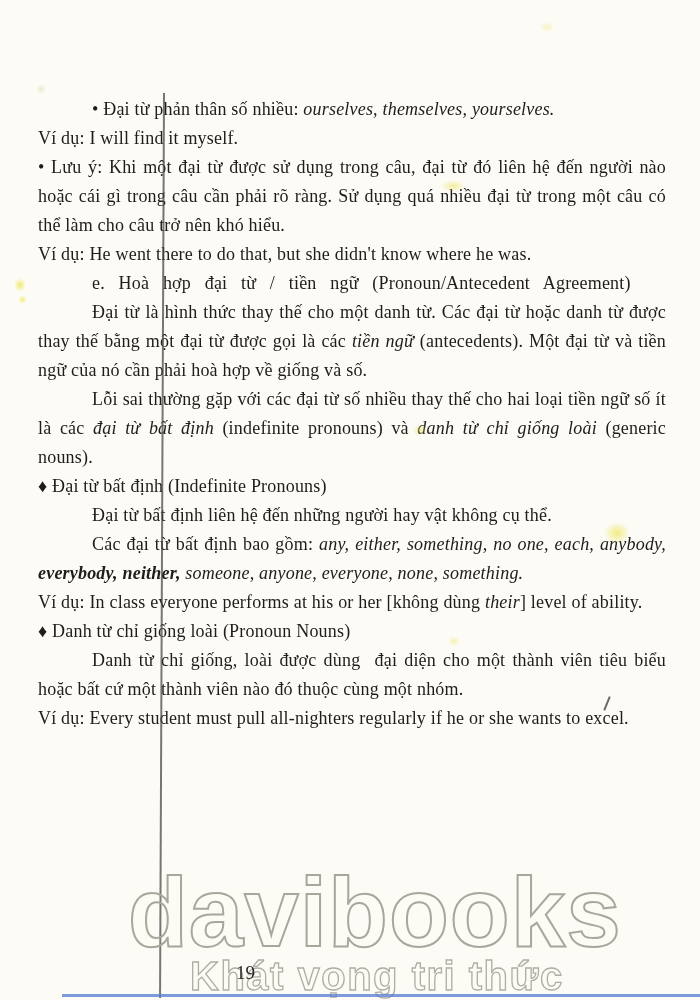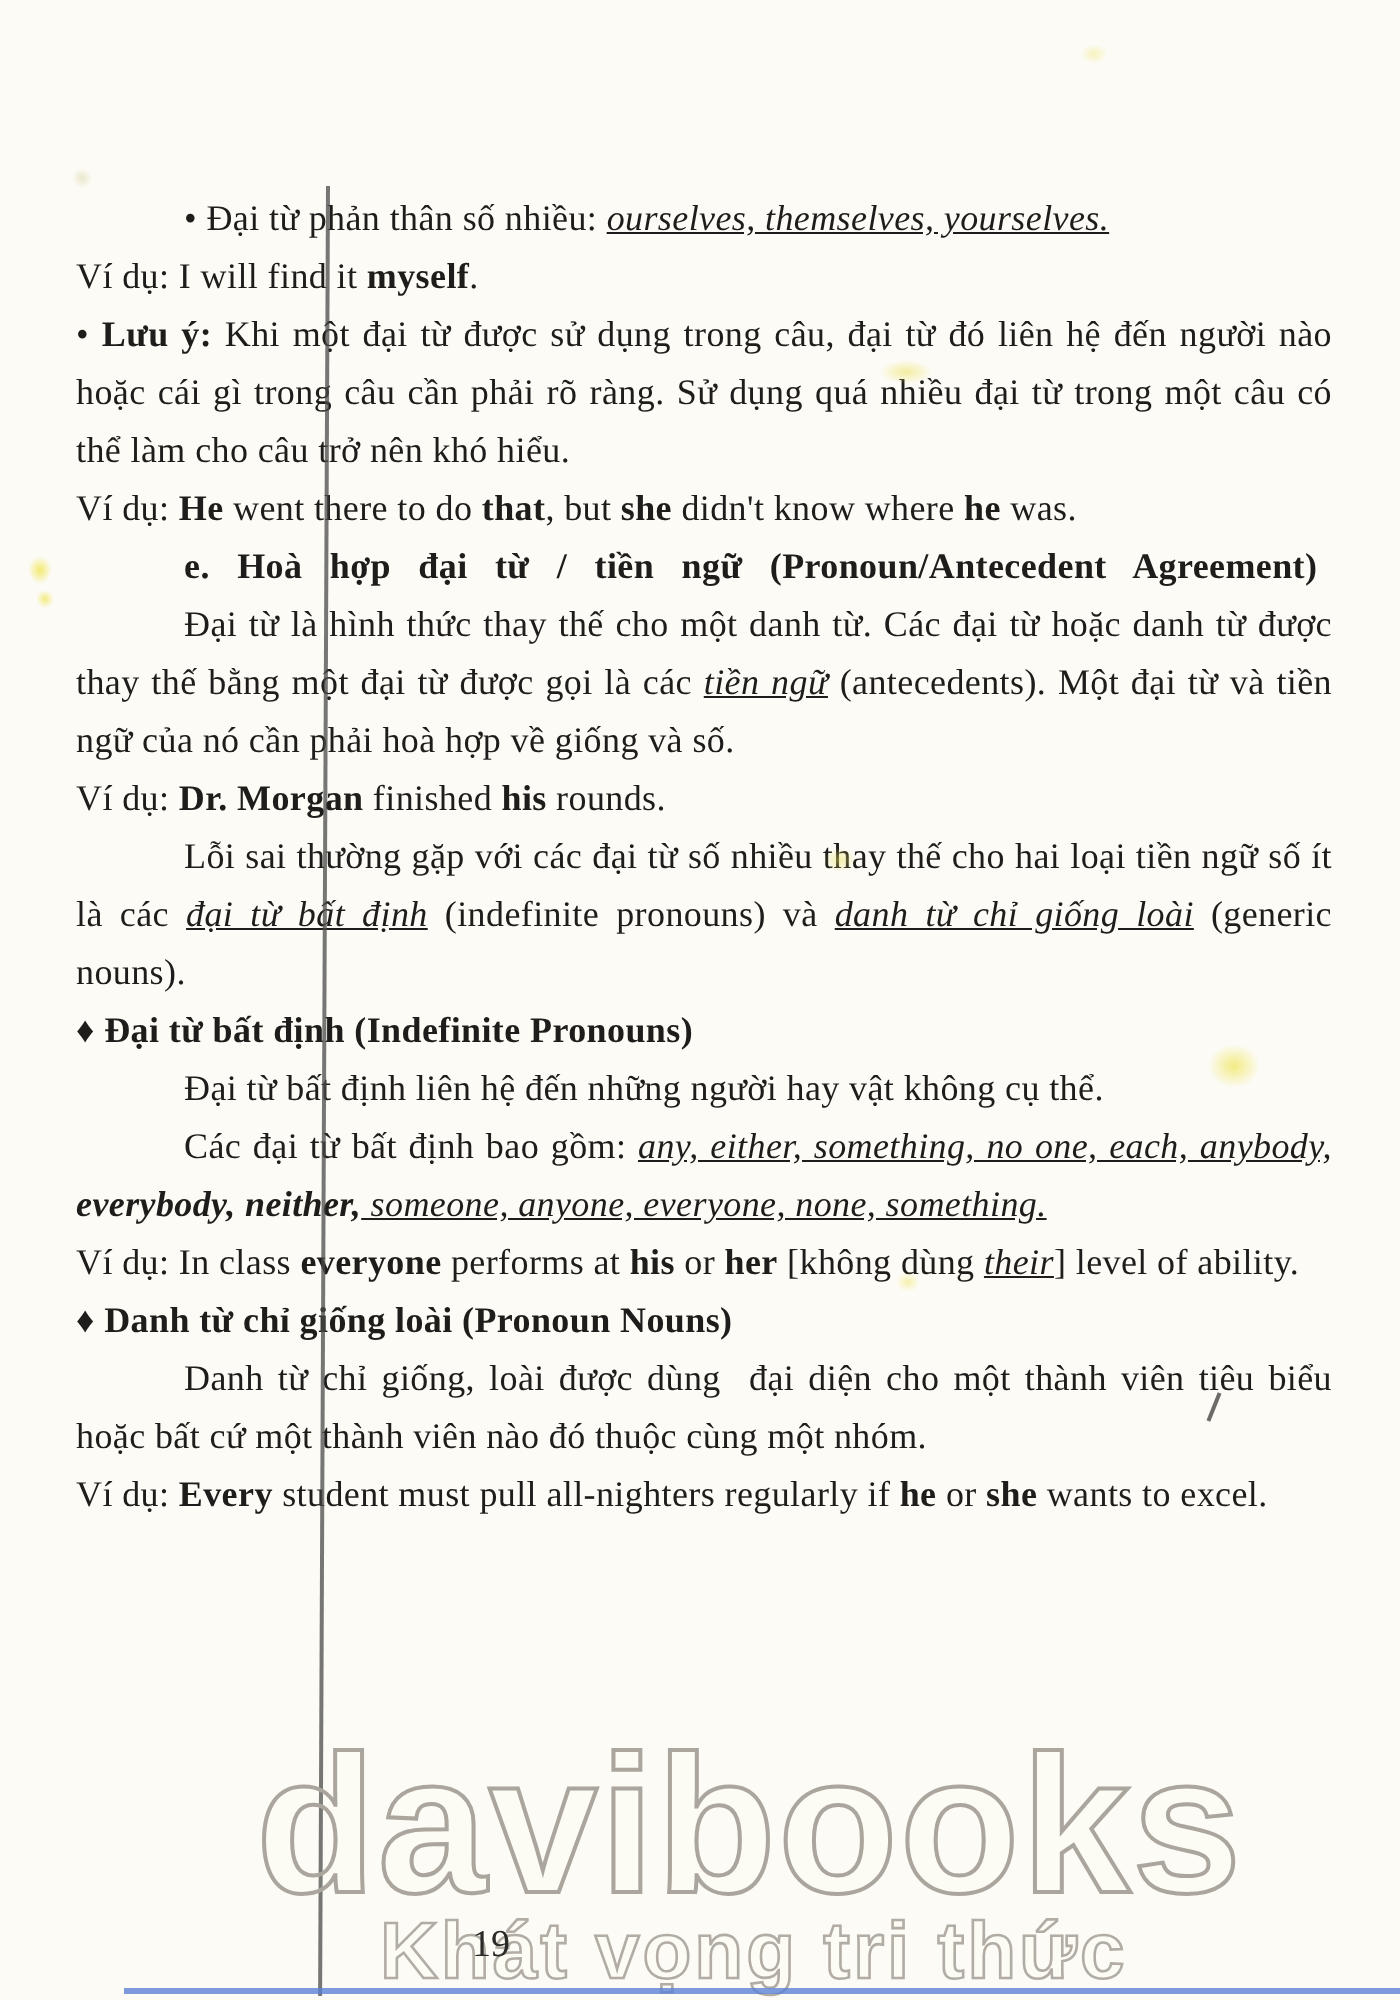--- a/index.html
+++ b/index.html
@@ -15,22 +15,22 @@
     position:absolute;
     left:38px;top:95px;width:628px;
     font-size:18px;
     line-height:29px;
     text-align:justify;
     letter-spacing:0.2px;
   }
   .para{margin:0;}
   .indent{text-indent:54px;}
   .heading{font-weight:bold;word-spacing:9px;}
-  .seg-b{font-weight:bold;}
-  .seg-i{font-style:italic;text-decoration:underline;}
+  .seg-b{font-weight:normal;}
+  .seg-i{font-style:italic;}
   .seg-bi{font-weight:bold;font-style:italic;}
 
   
   .crease{
     position:absolute;
     left:163px;top:93px;
     width:1.5px;height:905px;
     background:#4a4a48;
     opacity:.75;
     transform:rotate(0.25deg);
@@ -102,21 +102,20 @@
 
 <div class="page">
 
   <div class="text-block">
     <p class="para indent"><span>• Đại từ phản thân số nhiều: </span><span class="seg-i">ourselves, themselves, yourselves.</span></p>
     <p class="para"><span>Ví dụ: I will find it </span><span class="seg-b">myself</span><span>.</span></p>
     <p class="para"><span>• </span><span class="seg-b">Lưu ý:</span><span> Khi một đại từ được sử dụng trong câu, đại từ đó liên hệ đến người nào hoặc cái gì trong câu cần phải rõ ràng. Sử dụng quá nhiều đại từ trong một câu có thể làm cho câu trở nên khó hiểu.</span></p>
     <p class="para"><span>Ví dụ: </span><span class="seg-b">He</span><span> went there to do </span><span class="seg-b">that</span><span>, but </span><span class="seg-b">she</span><span> didn't know where </span><span class="seg-b">he</span><span> was.</span></p>
     <p class="para heading indent"><span class="seg-b">e. Hoà hợp đại từ / tiền ngữ (Pronoun/Antecedent Agreement)</span></p>
     <p class="para indent"><span>Đại từ là hình thức thay thế cho một danh từ. Các đại từ hoặc danh từ được thay thế bằng một đại từ được gọi là các </span><span class="seg-i">tiền ngữ</span><span> (antecedents). Một đại từ và tiền ngữ của nó cần phải hoà hợp về giống và số.</span></p>
-    <p class="para"><span>Ví dụ: </span><span class="seg-b">Dr. Morgan</span><span> finished </span><span class="seg-b">his</span><span> rounds.</span></p>
     <p class="para indent"><span>Lỗi sai thường gặp với các đại từ số nhiều thay thế cho hai loại tiền ngữ số ít là các </span><span class="seg-i">đại từ bất định</span><span> (indefinite pronouns) và </span><span class="seg-i">danh từ chỉ giống loài</span><span> (generic nouns).</span></p>
     <p class="para"><span class="seg-b">♦ Đại từ bất định (Indefinite Pronouns)</span></p>
     <p class="para indent"><span>Đại từ bất định liên hệ đến những người hay vật không cụ thể.</span></p>
     <p class="para indent"><span>Các đại từ bất định bao gồm: </span><span class="seg-i">any, either, something, no one, each, anybody, </span><span class="seg-bi">everybody, neither,</span><span class="seg-i"> someone, anyone, everyone, none, something.</span></p>
     <p class="para"><span>Ví dụ: In class </span><span class="seg-b">everyone</span><span> performs at </span><span class="seg-b">his</span><span> or </span><span class="seg-b">her</span><span> [không dùng </span><span class="seg-i">their</span><span>] level of ability.</span></p>
     <p class="para"><span class="seg-b">♦ Danh từ chỉ giống loài (Pronoun Nouns)</span></p>
     <p class="para indent"><span>Danh từ chỉ giống, loài được dùng&nbsp; đại diện cho một thành viên tiêu biểu hoặc bất cứ một thành viên nào đó thuộc cùng một nhóm.</span></p>
     <p class="para"><span>Ví dụ: </span><span class="seg-b">Every</span><span> student must pull all-nighters regularly if </span><span class="seg-b">he</span><span> or </span><span class="seg-b">she</span><span> wants to excel.</span></p>
   </div>
 

